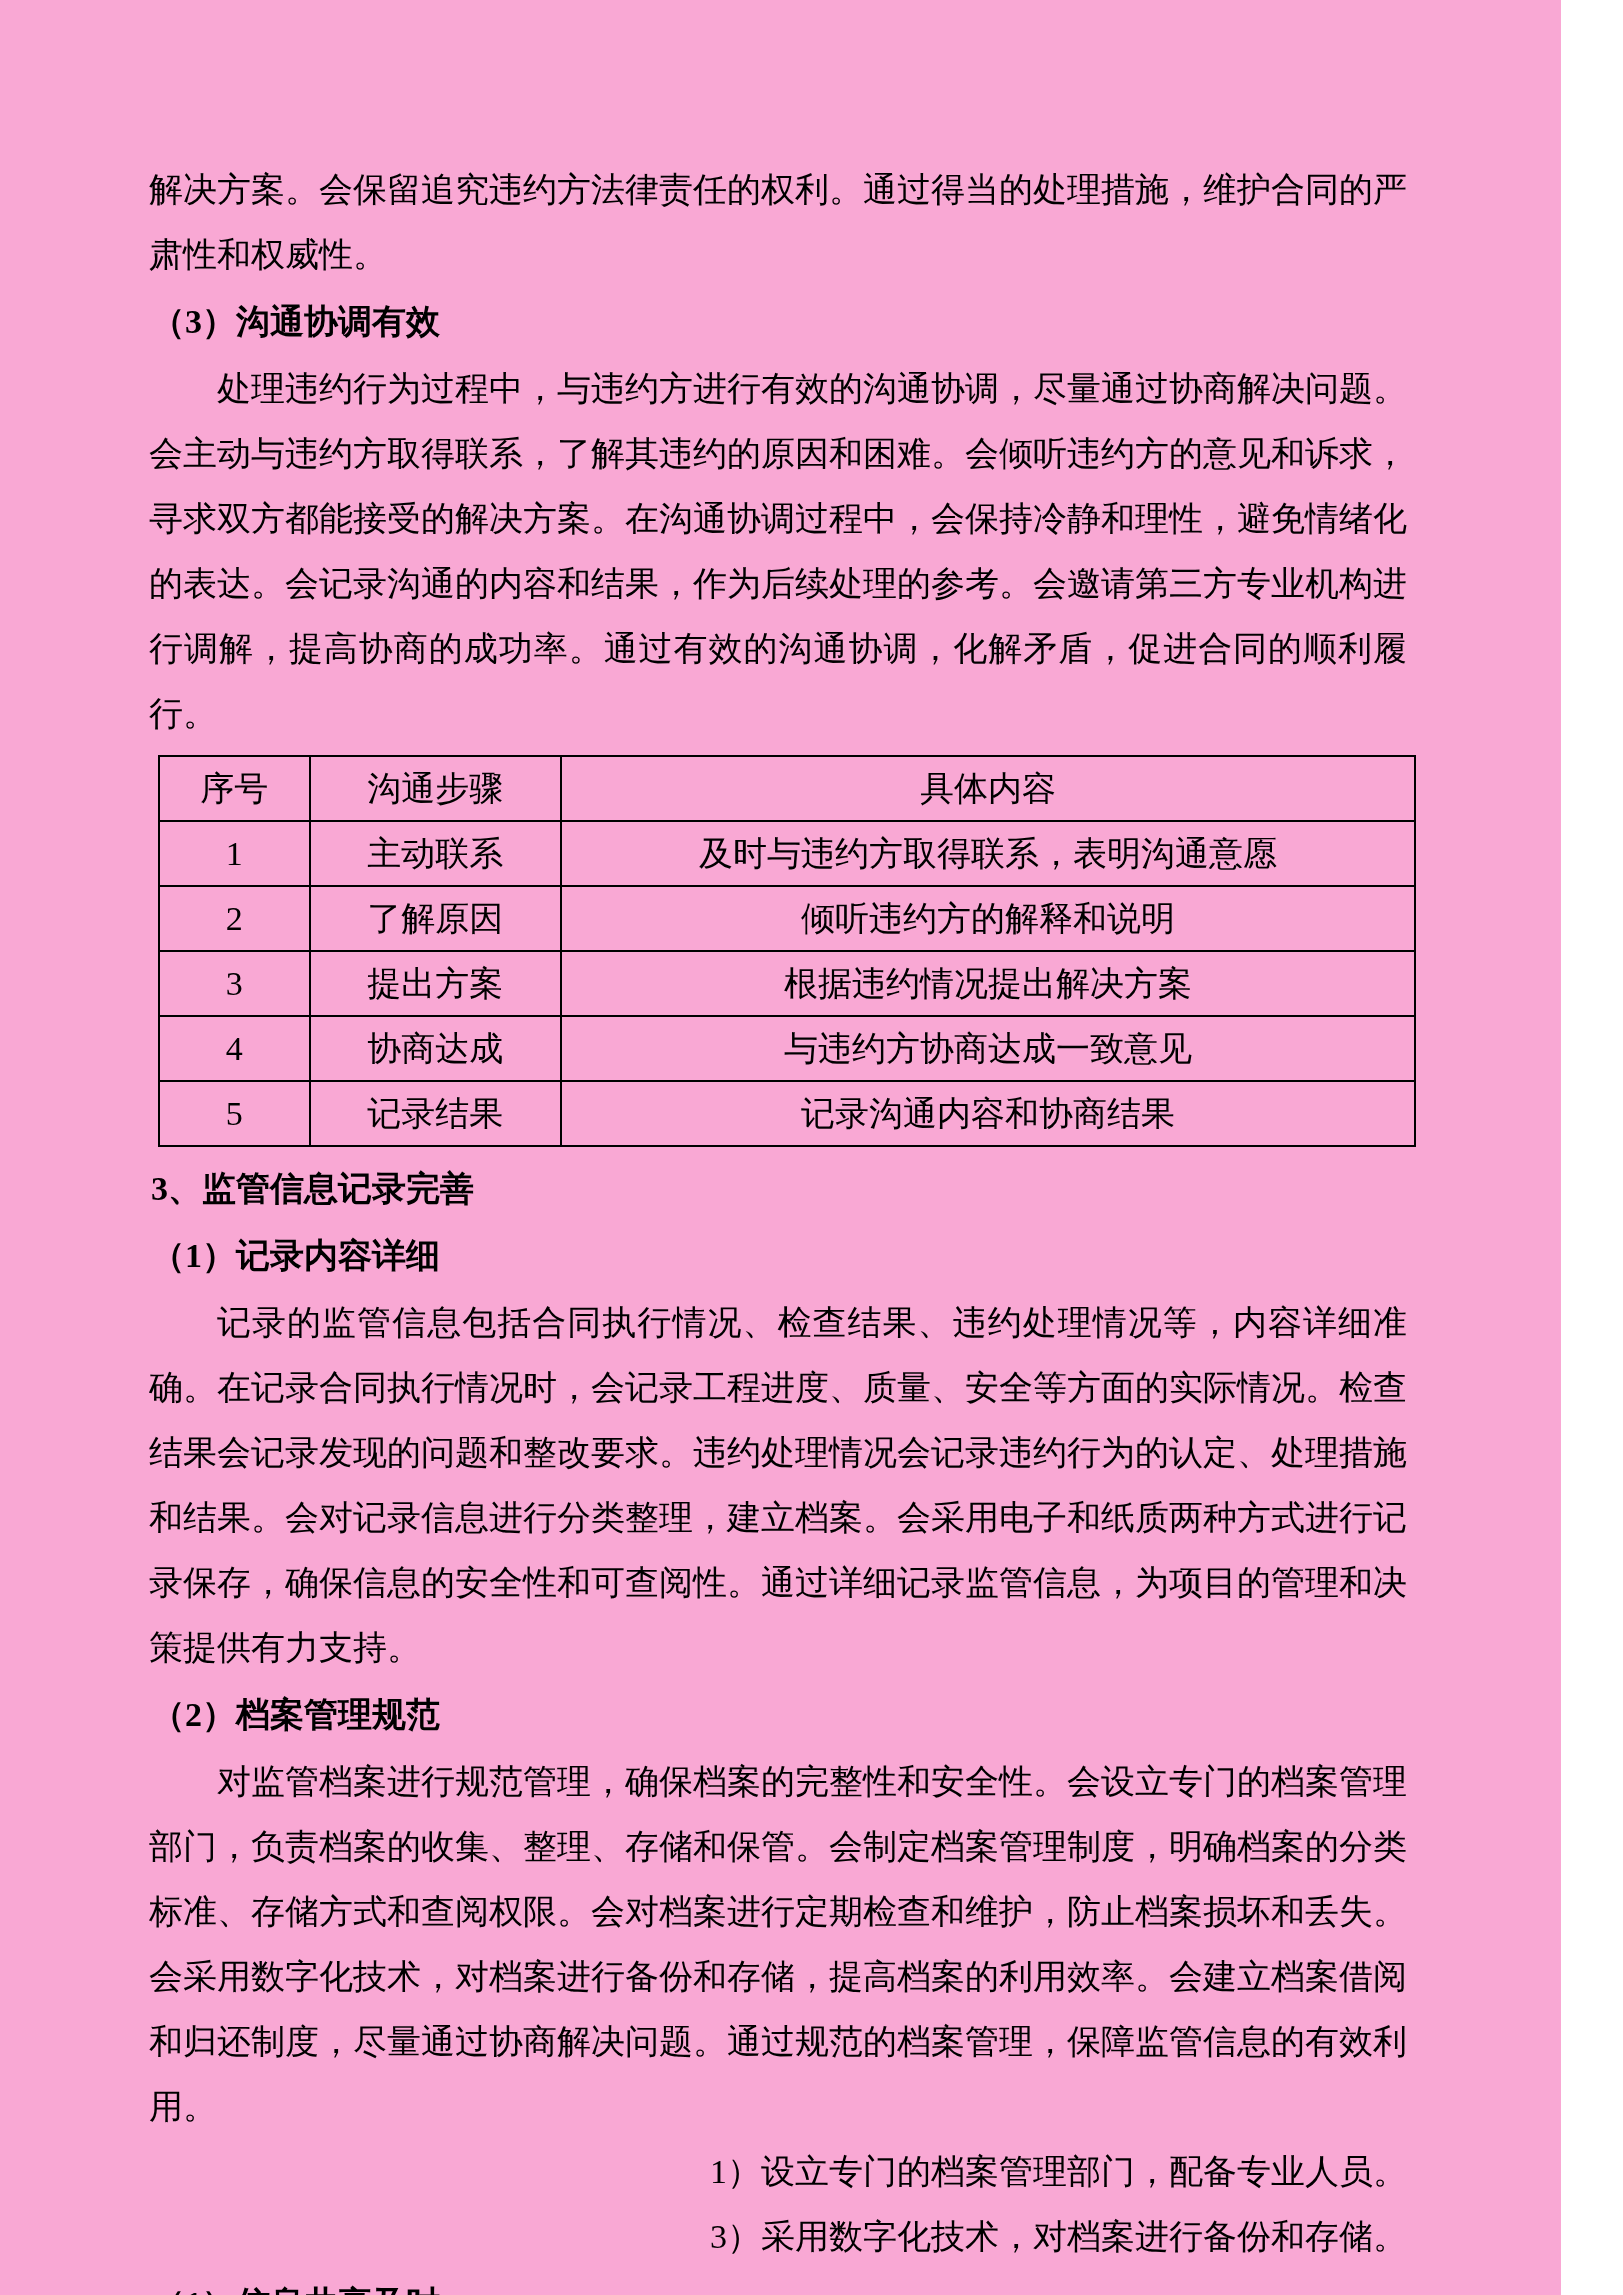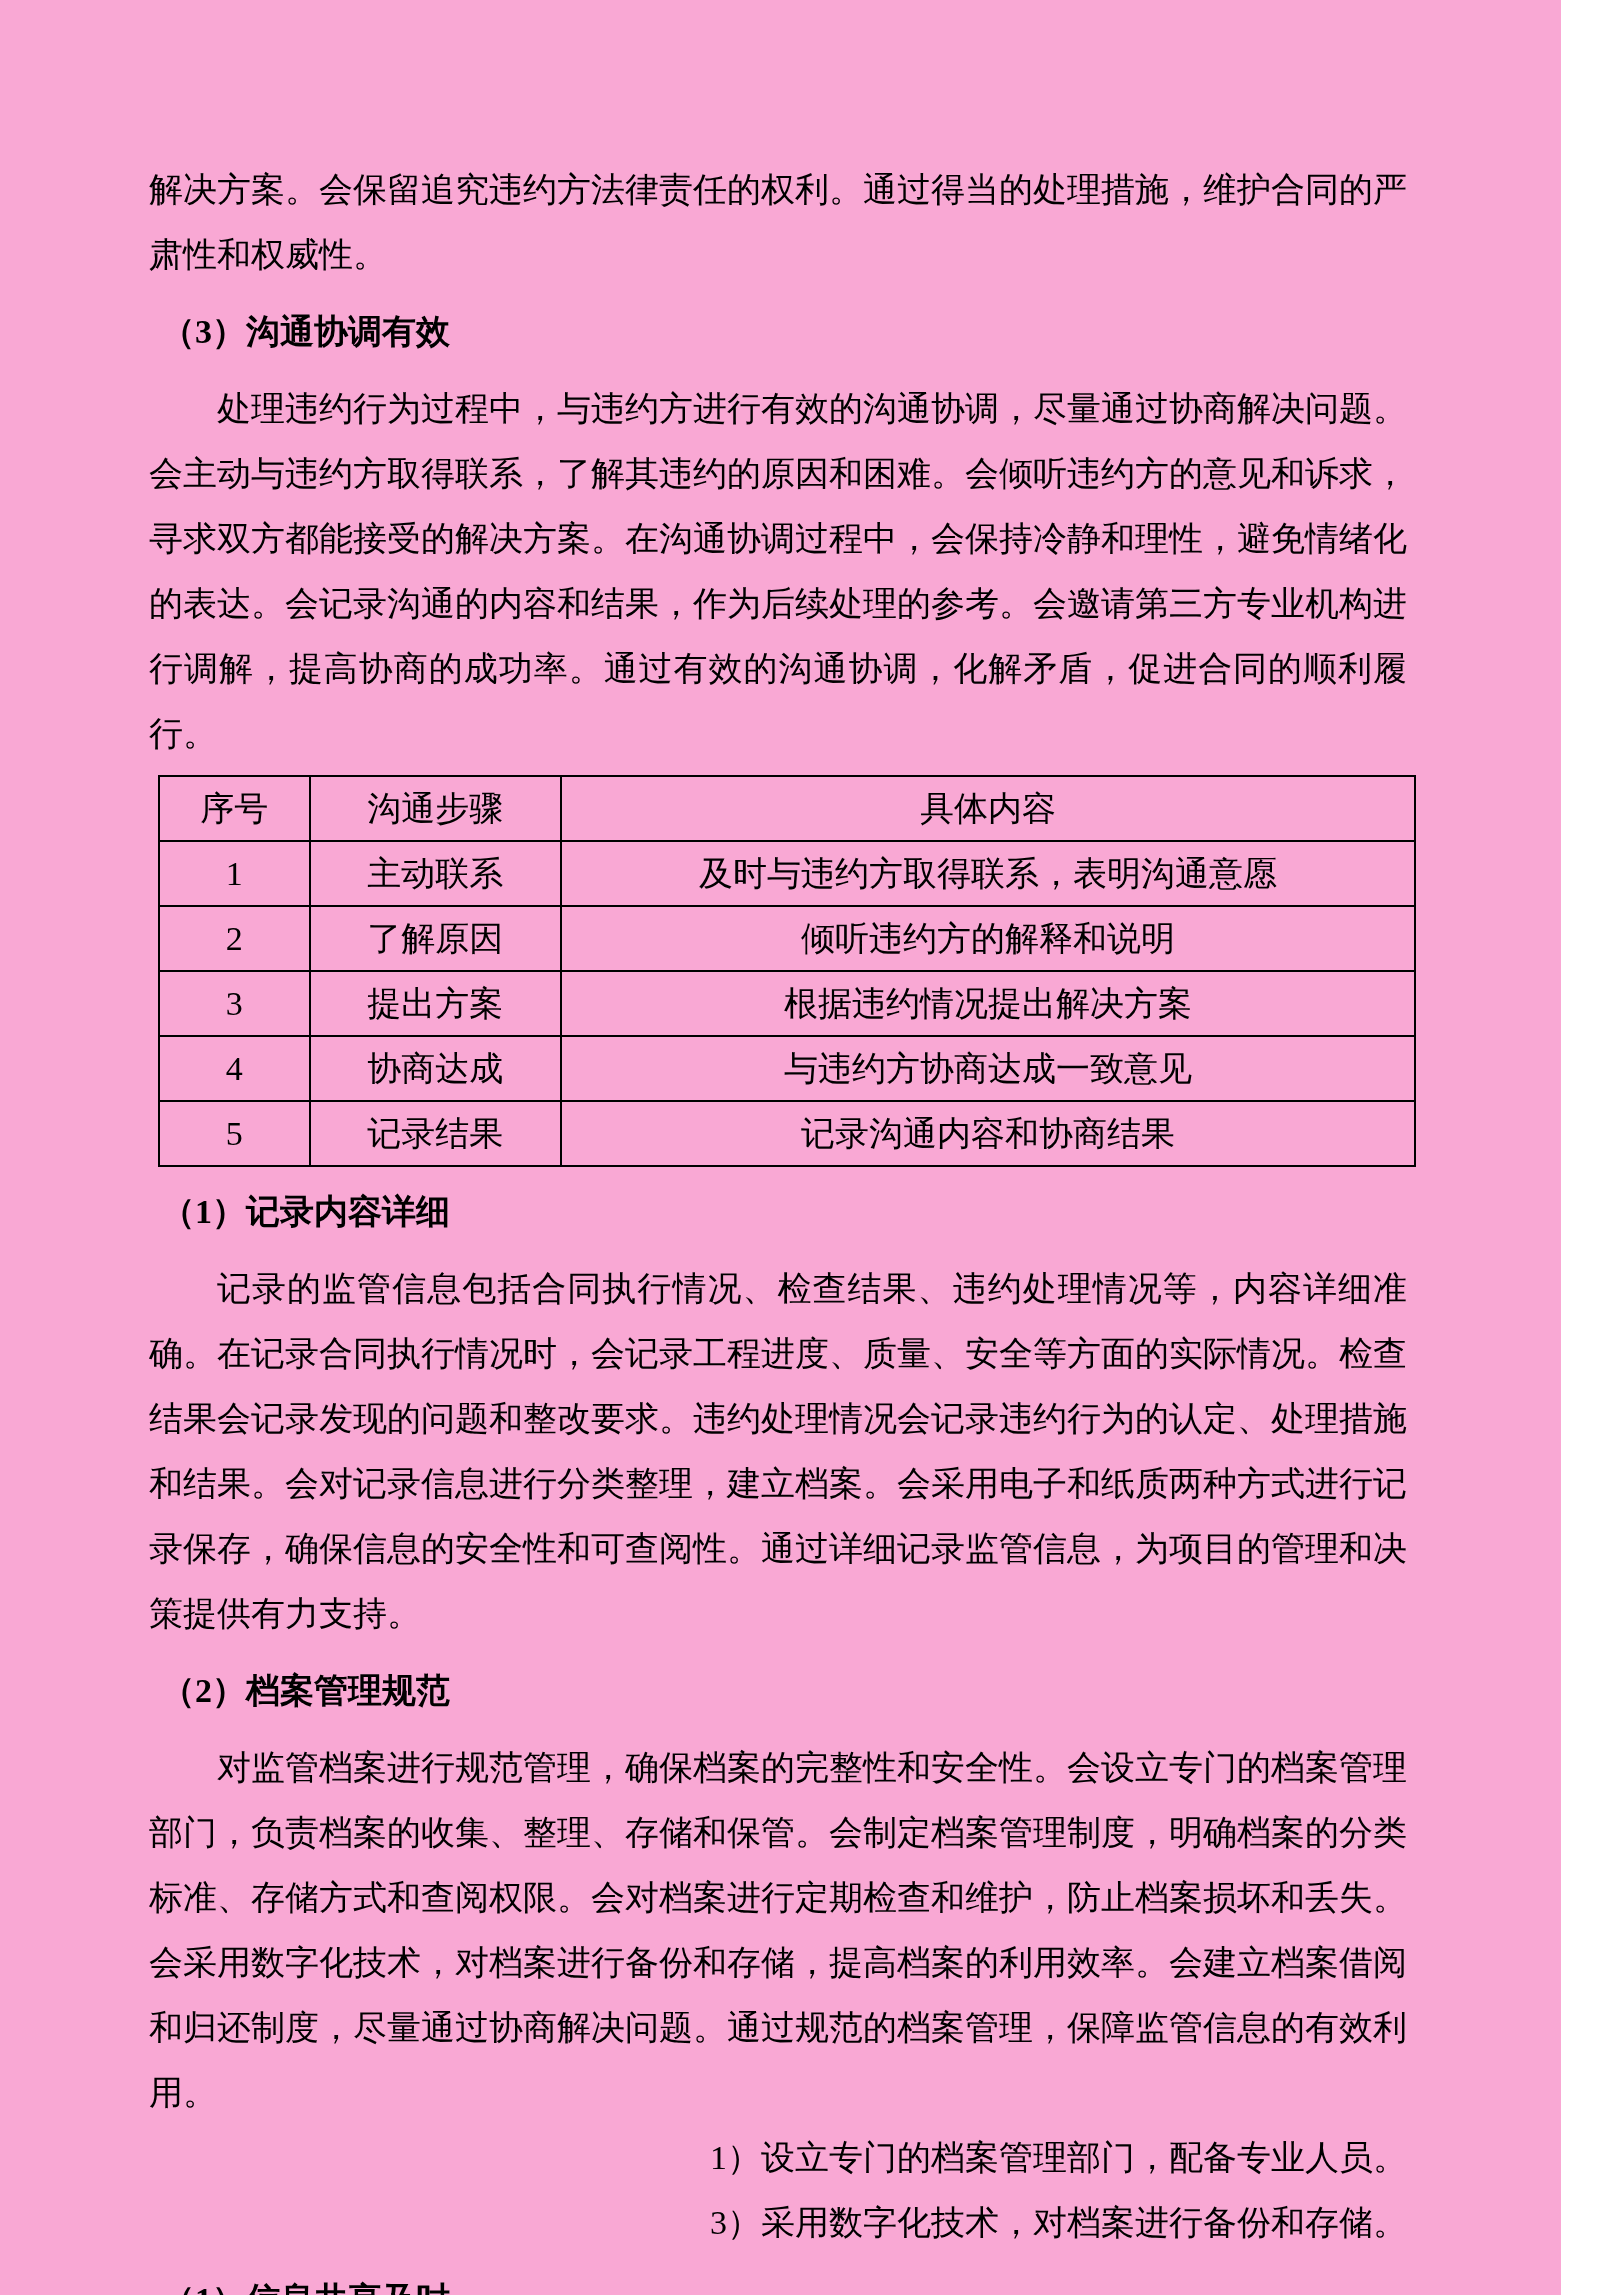--- a/index.html
+++ b/index.html
@@ -27,21 +27,21 @@
     line-height: 65px;
     text-align: justify;
     text-justify: inter-ideograph;
     text-indent: 2em;
     word-break: break-all;
   }
   .para.noindent {
     text-indent: 0;
   }
   .heading {
-    margin: 12px;
+    margin: 2px;
     font-size: 34px;
     line-height: 65px;
     font-weight: 700;
     text-align: left;
     text-indent: 0;
   }
   .list-line {
     margin: 0;
     font-size: 34px;
     line-height: 65px;
@@ -115,20 +115,21 @@
         <td>与违约方协商达成一致意见</td>
       </tr>
       <tr>
         <td>5</td>
         <td>记录结果</td>
         <td>记录沟通内容和协商结果</td>
       </tr>
     </tbody>
   </table>
 
+  <p class="heading">3、监管信息记录完善</p>
 
   <p class="heading">（1）记录内容详细</p>
 
   <p class="para">记录的监管信息包括合同执行情况、检查结果、违约处理情况等，内容详细准确。在记录合同执行情况时，会记录工程进度、质量、安全等方面的实际情况。检查结果会记录发现的问题和整改要求。违约处理情况会记录违约行为的认定、处理措施和结果。会对记录信息进行分类整理，建立档案。会采用电子和纸质两种方式进行记录保存，确保信息的安全性和可查阅性。通过详细记录监管信息，为项目的管理和决策提供有力支持。</p>
 
   <p class="heading">（2）档案管理规范</p>
 
   <p class="para">对监管档案进行规范管理，确保档案的完整性和安全性。会设立专门的档案管理部门，负责档案的收集、整理、存储和保管。会制定档案管理制度，明确档案的分类标准、存储方式和查阅权限。会对档案进行定期检查和维护，防止档案损坏和丢失。会采用数字化技术，对档案进行备份和存储，提高档案的利用效率。会建立档案借阅和归还制度，尽量通过协商解决问题。通过规范的档案管理，保障监管信息的有效利用。</p>
 
   <p class="list-line">1）设立专门的档案管理部门，配备专业人员。</p>

